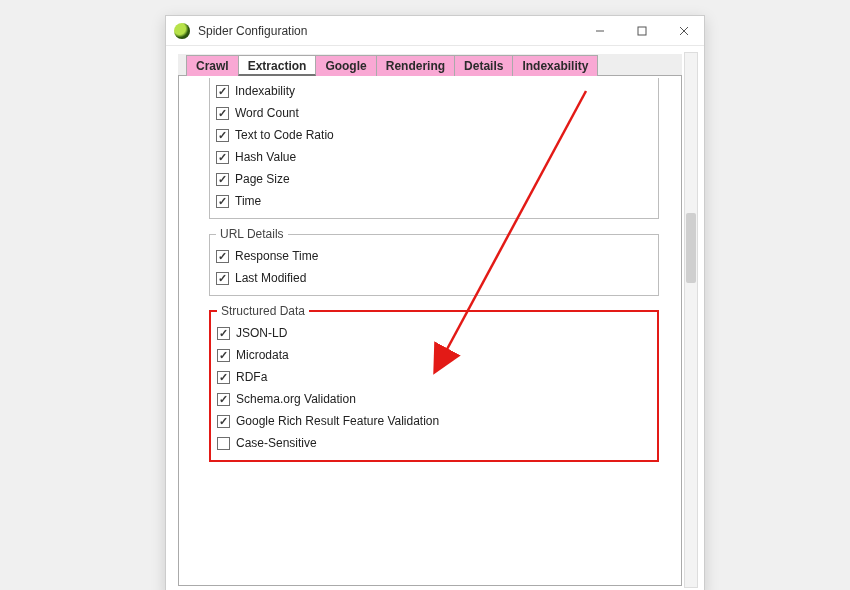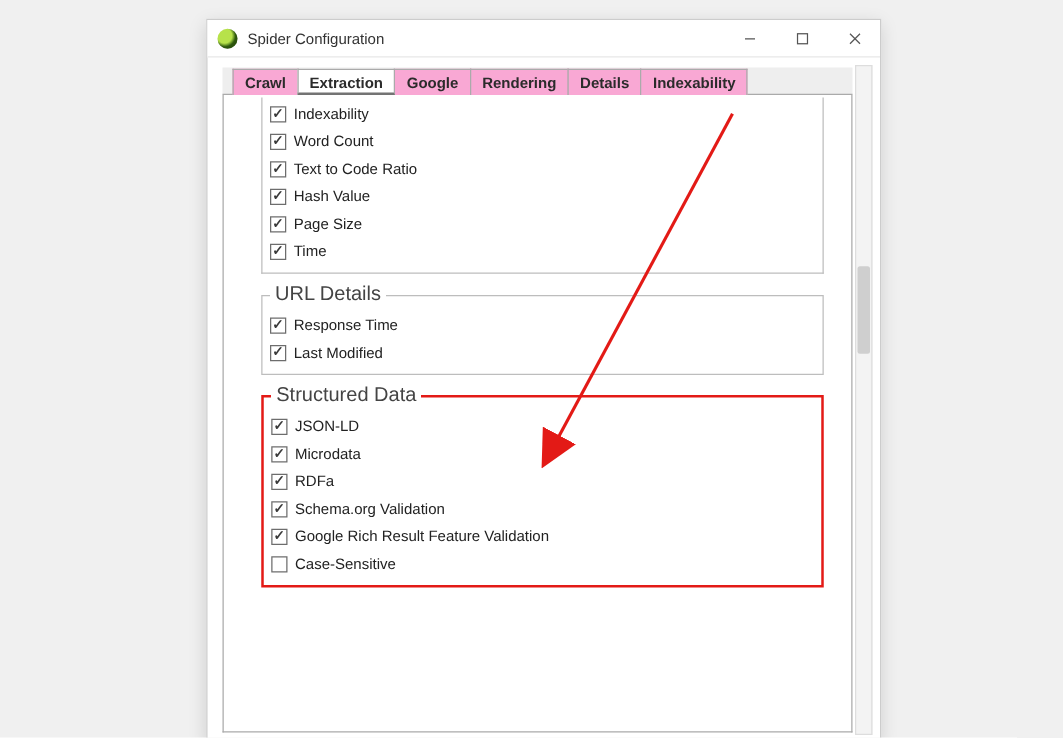--- a/index.html
+++ b/index.html
@@ -109,21 +109,21 @@
   fieldset.group {
     border:1px solid #bdbdbd;
     margin:0 0 8px 0;
     padding:4px 6px 6px 6px;
   }
   fieldset.group.top { border-top:none; margin-top:-4px; padding-top:2px; }
   fieldset.group.highlight { border:2px solid #e31a16; }
   legend {
     padding:0 4px;
     color:#444;
-    font-size:16px;
+    font-size:12px;
   }
   .row {
     display:flex;
     align-items:center;
     gap:6px;
     padding:4px 0;
   }
   .cb {
     width:13px; height:13px;
     border:1px solid #6d6d6d;

